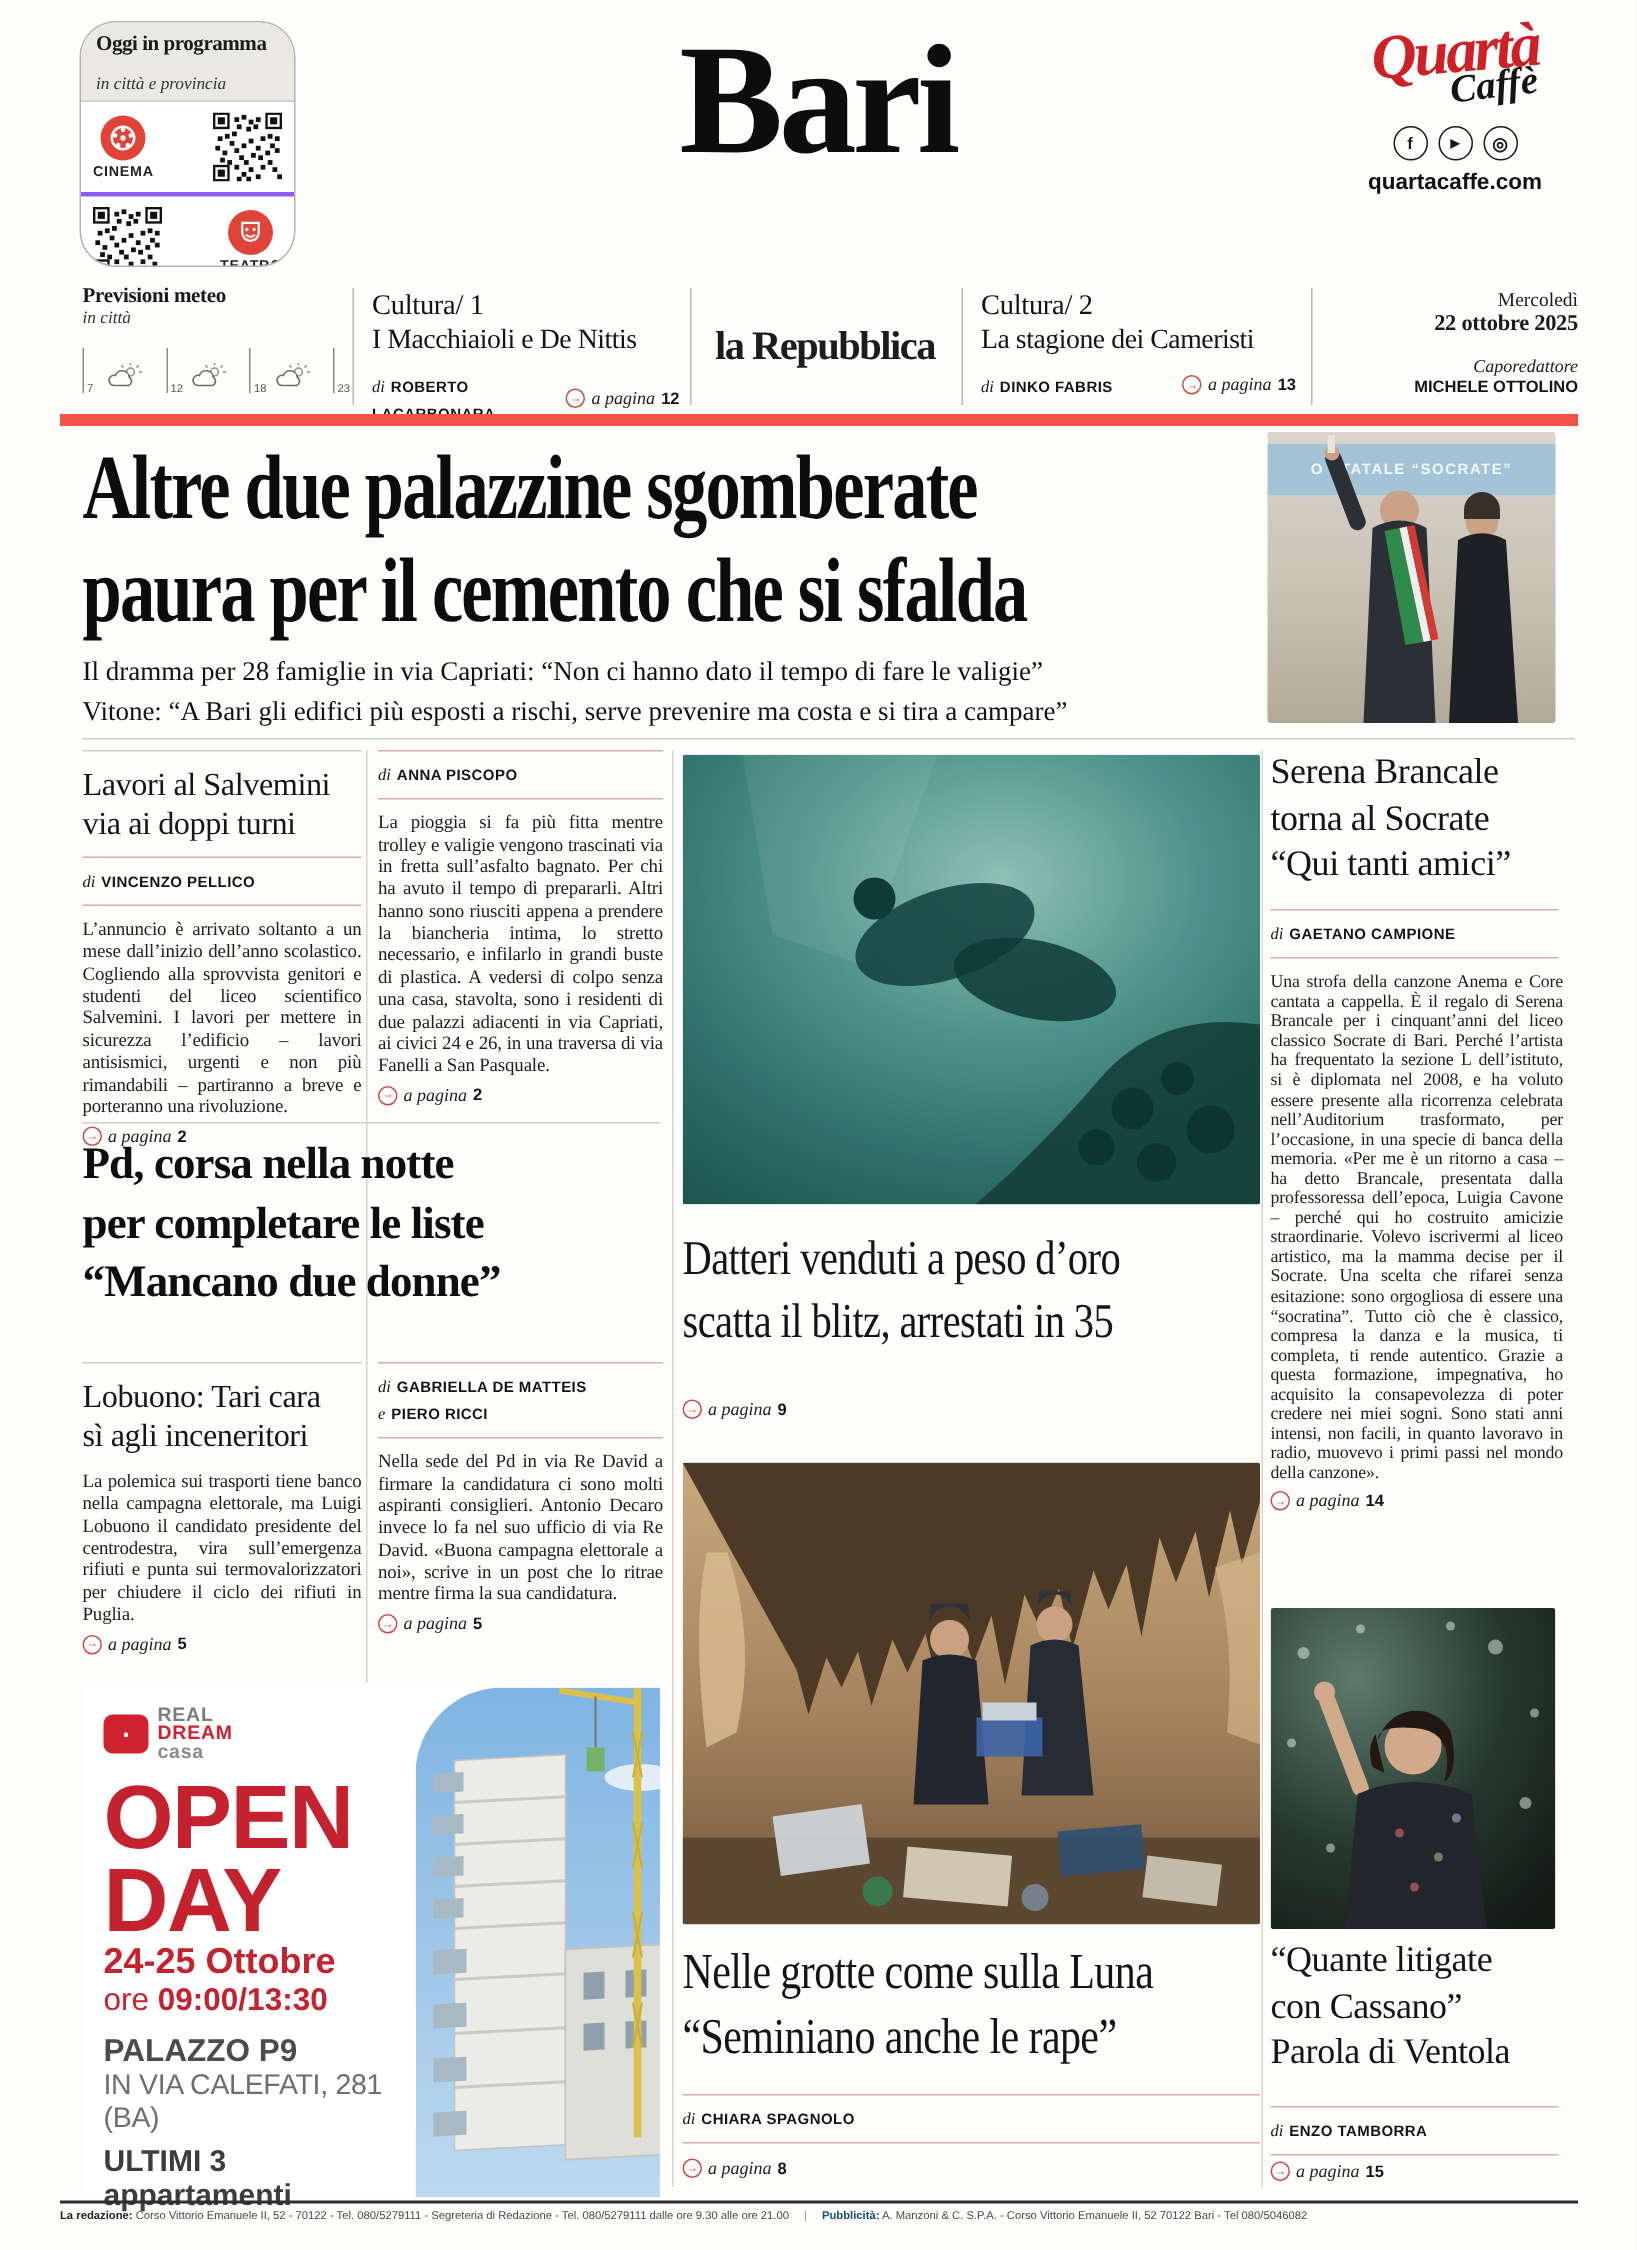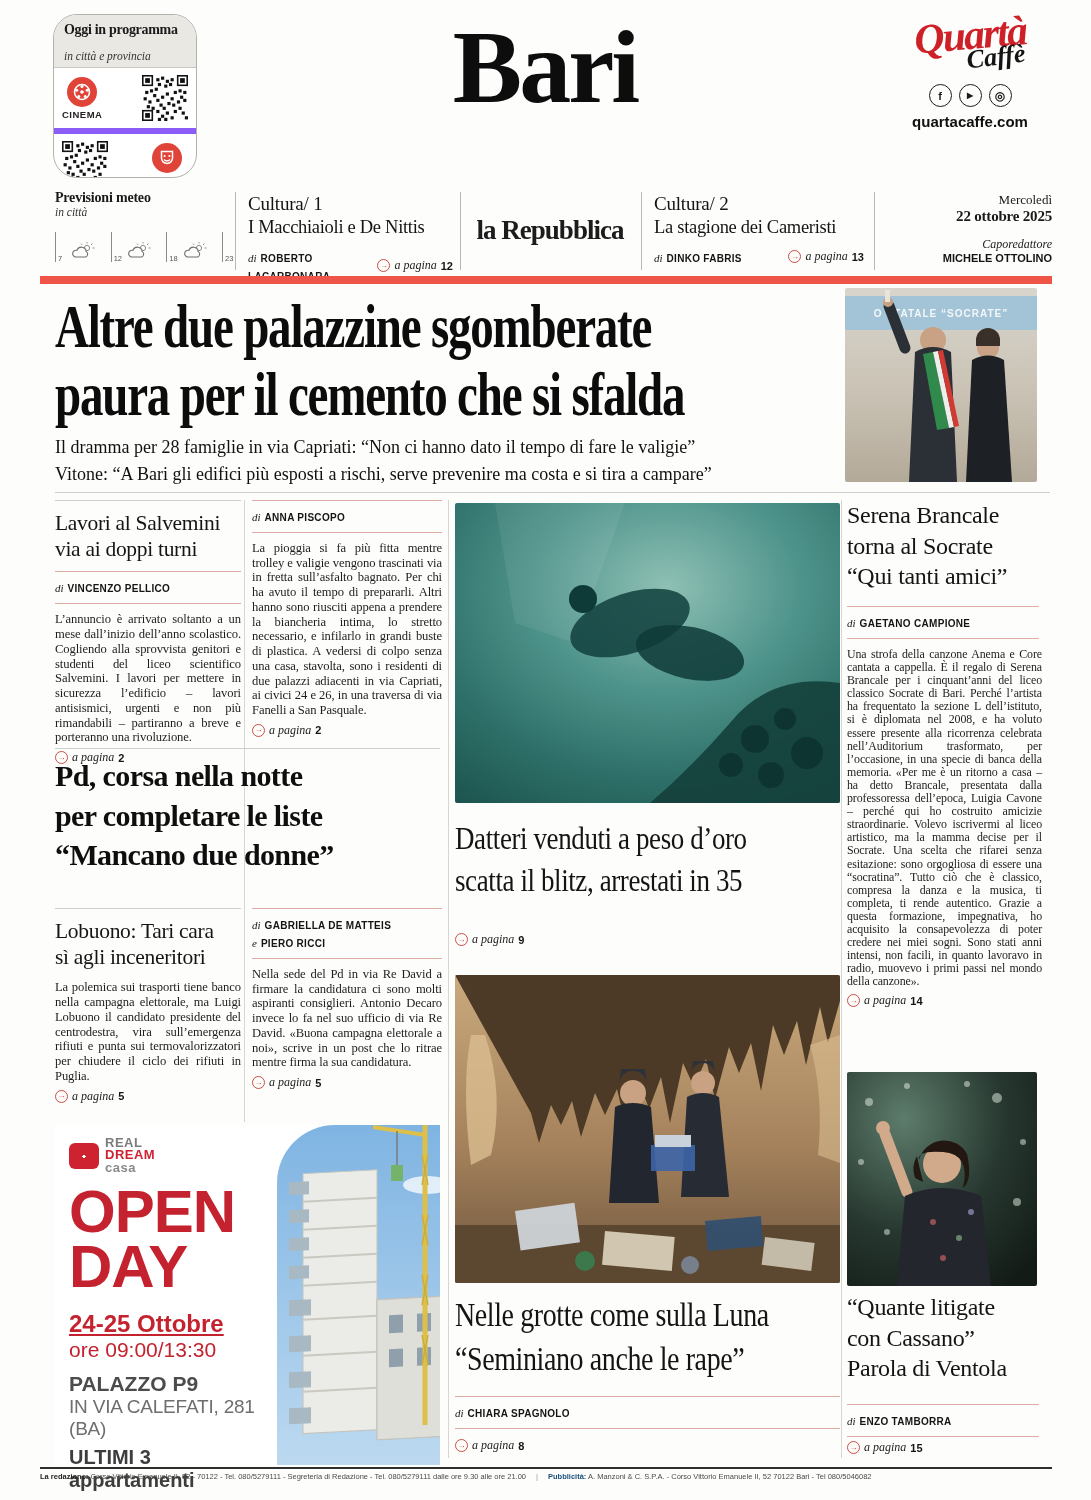--- a/index.html
+++ b/index.html
@@ -7,21 +7,21 @@
         font-family:"Liberation Serif",serif;color:#1a1a1a;overflow:hidden;}
   .abs{position:absolute;}
 
   
   .progbox{left:53px;top:14px;width:142px;height:162px;border:1.5px solid #b3b2ad;
            border-radius:24px;background:#fff;overflow:hidden;}
   .progbox .hd{background:#e9e8e3;border-bottom:1px solid #c7c6c1;padding:7px 10px 5px;}
   .progbox .hd .t{font-weight:700;font-size:14px;letter-spacing:-.3px;}
   .progbox .hd .s{font-style:italic;font-size:11.5px;color:#333;margin-top:12px;}
   .prow{display:flex;align-items:center;justify-content:space-between;padding:4px 8px;height:52px;}
-  .prow.first{border-bottom:6px solid #8b5cf6;}
+  .prow.first{border-bottom:3px solid #8b5cf6;}
   .iconcol{display:flex;flex-direction:column;align-items:center;gap:2px;}
   .redcirc{width:30px;height:30px;border-radius:50%;background:#e04338;display:flex;
            align-items:center;justify-content:center;}
   .plabel{font-family:"Liberation Sans",sans-serif;font-weight:700;font-size:9.5px;letter-spacing:.5px;color:#222;}
   .qr{width:46px;height:46px;}
 
   
   .bari{left:340px;top:10px;width:410px;text-align:center;font-weight:700;font-size:104px;
         letter-spacing:-3px;line-height:1.1;color:#0d0d0d;}
 
@@ -92,22 +92,22 @@
   
   .ad{left:55px;top:1125px;width:385px;height:340px;background:#fff;display:flex;}
   .adleft{width:208px;padding:12px 0 0 14px;font-family:"Liberation Sans",sans-serif;}
   .adbrand{display:flex;align-items:center;gap:6px;}
   .adhouse{width:30px;height:26px;background:#cf2231;border-radius:6px;position:relative;}
   .adhouse:after{content:"";position:absolute;left:9px;top:9px;width:12px;height:9px;
                  background:radial-gradient(circle 1.6px,#fff 1.5px,transparent 1.6px);}
   .adbrandtx div{line-height:.95;font-weight:700;font-size:13px;letter-spacing:.5px;}
   .b-gray{color:#7c7c7c;} .b-red{color:#cf2231;} .b-casa{color:#8a8a8a;font-weight:400;font-size:12px;}
   .adtitle{color:#c4222e;font-weight:700;font-size:60px;line-height:.92;letter-spacing:-1px;margin-top:10px;}
-  .addate{color:#c4222e;font-weight:700;font-size:24px;margin-top:16px;text-decoration:underline;}
-  .adtime{color:#c4222e;font-size:21px;} .adtime b{font-weight:400;}
+  .addate{color:#c4222e;font-weight:700;font-size:24px;}
+  .adtime{color:#c4222e;font-size:21px;} .adtime b{font-weight:700;}
   .adpal{color:#4c4c4c;font-weight:700;font-size:21px;margin-top:10px;}
   .adaddr{color:#6e6e6e;font-size:19px;letter-spacing:-.2px;}
   .adunits{color:#3d3d3d;font-weight:700;font-size:20px;margin-top:6px;}
   .adphoto{flex:1;border-top-left-radius:58px;overflow:hidden;}
 
   
   .footer{left:40px;top:1467px;width:1012px;border-top:2px solid #2e2e2e;padding-top:3px;display:flex;
           font-family:"Liberation Sans",sans-serif;font-size:7.5px;color:#4a4a4a;}
   .footer b{color:#222;}
   .fdiv{margin:0 10px;color:#999;}

